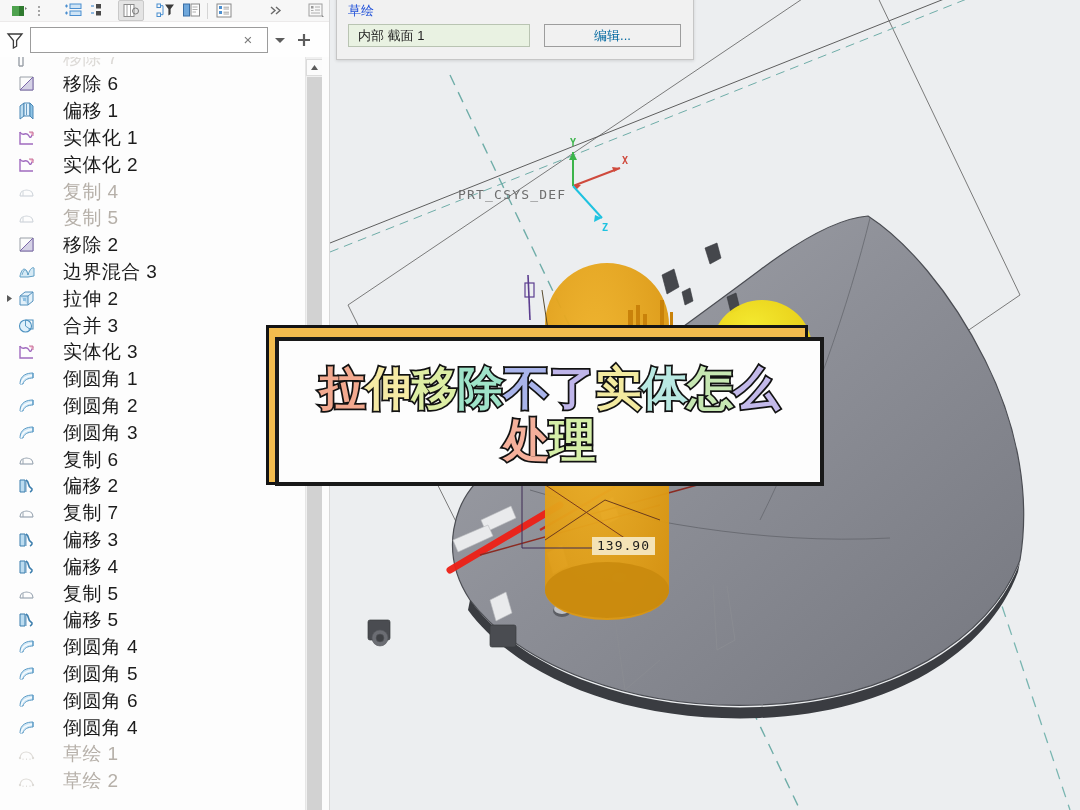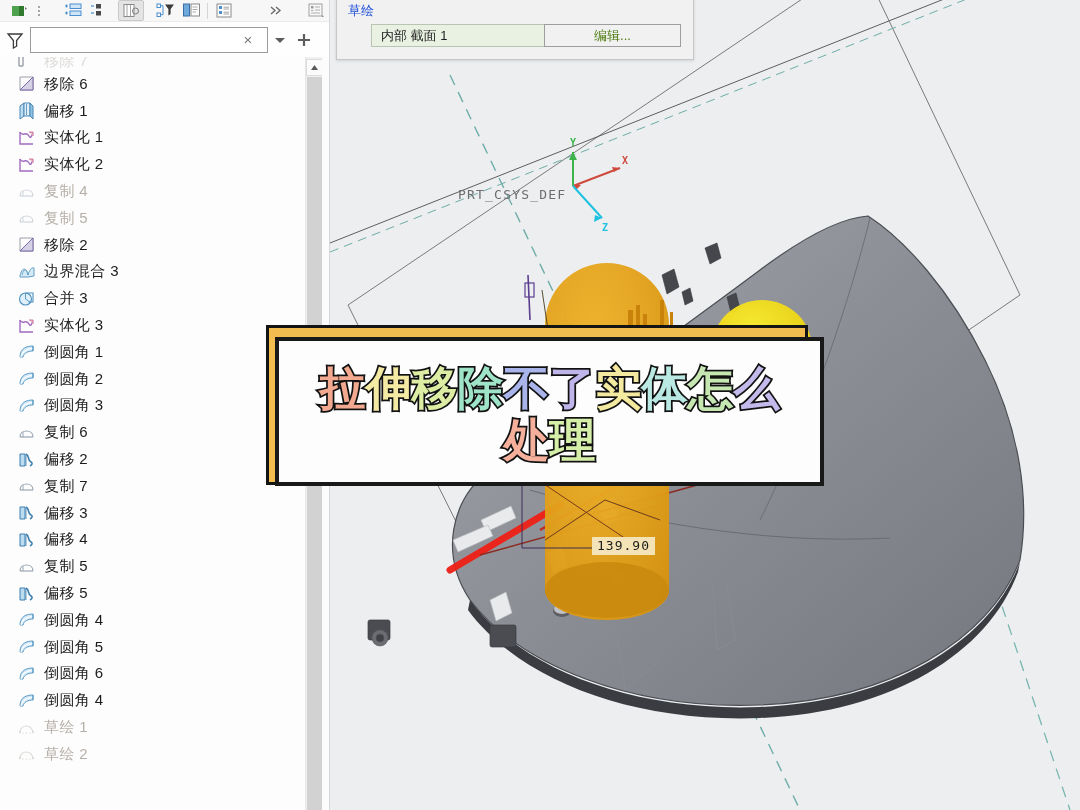--- a/index.html
+++ b/index.html
@@ -88,21 +88,21 @@
   .expand-arrow {
     width: 14px; height: 14px; margin-left: -12px; margin-right: 0px;
     display: flex; align-items: center; justify-content: center;
   }
   .expand-spacer { width: 14px; margin-left: -12px; }
   .tree-icon {
     width: 22px; height: 20px; margin-right: 6px;
     display: flex; align-items: center; justify-content: center;
     flex: 0 0 auto;
   }
-  .tree-label { font-size: 15px; letter-spacing: .4px; }
+  .tree-label { font-size: 19px; letter-spacing: .4px; margin-left: 19px; }
 
   
   #tree-scrollbar {
     position: absolute; left: 305px; top: 57px; width: 17px; height: 753px;
     background: #f0f0f0; border-left: 1px solid #e6e6e6;
   }
   #tree-scroll-up {
     position: absolute; left: 0; top: 2px; width: 17px; height: 17px;
     background: #fbfbfb; border: 1px solid #dcdcdc;
     display: flex; align-items: center; justify-content: center;
@@ -135,28 +135,28 @@
   }
   #dialog-label {
     position: absolute; left: 11px; top: 14px;
     font-size: 13px; color: #1d4ed8;
   }
   #section-field {
     position: absolute; left: 11px; top: 36px;
     width: 182px; height: 23px;
     background: #e9f2e2; border: 1px solid #b9c4b2;
     display: flex; align-items: center; padding-left: 9px;
-    font-size: 13px; color: #1e1e1e; margin-left: 23px;
+    font-size: 13px; color: #1e1e1e;
   }
   #edit-button {
     position: absolute; left: 207px; top: 36px;
     width: 137px; height: 23px;
     background: #f1f1f1; border: 1px solid #9d9d9d;
     display: flex; align-items: center; justify-content: center;
-    font-size: 13px; color: #4d7c0f;
+    font-size: 13px; color: #0369a1;
   }
 
   
   #caption-shadow {
     position: absolute; left: 266px; top: 325px;
     width: 542px; height: 160px;
     background: #f3bc4e;
     border: 3px solid #141414;
   }
   #caption-box {
@@ -403,20 +403,36 @@
           </div>
           <div class="tree-row">
             <span class="expand-spacer"></span>
             <span class="tree-icon" style="">
               <svg width="20" height="18" viewBox="0 0 20 18">
         <path d="M3 13 C 5 4, 9 4, 11 12 C 13 5, 16 4, 17 5 L17 13 C 15 13, 13 14, 11 14 L3 14 Z" fill="#d6eaf5" stroke="#5f9ec4" stroke-width="1"></path>
         <path d="M5 12 C 7 5, 10 5, 11 12" fill="none" stroke="#5f9ec4" stroke-width=".8"></path>
       </svg>
             </span>
             <span class="tree-label">边界混合 3</span>
+          </div>
+          <div class="tree-row">
+            <span class="expand-arrow">
+         <svg width="9" height="9" viewBox="0 0 9 9">
+                <path d="M2 1 L7 4.5 L2 8 Z" fill="#5a5a5a"></path>
+              </svg>
+       </span>
+            <span class="tree-icon" style="">
+              <svg width="20" height="18" viewBox="0 0 20 18">
+        <path d="M3 6 L8 2 L16 2 L16 11 L11 15 L3 15 Z" fill="#e3f1fa" stroke="#5390bc" stroke-width="1"></path>
+        <path d="M3 6 L11 6 L11 15" fill="#bedcf0" stroke="#5390bc" stroke-width="1"></path>
+        <path d="M11 6 L16 2" stroke="#5390bc" stroke-width="1"></path>
+        <path d="M6 8 L9 8 L9 11 L6 11 Z" fill="#8ec0e2"></path>
+      </svg>
+            </span>
+            <span class="tree-label">拉伸 2</span>
           </div>
           <div class="tree-row">
             <span class="expand-spacer"></span>
             <span class="tree-icon" style="">
               <svg width="20" height="18" viewBox="0 0 20 18">
         <circle cx="8.5" cy="9" r="6" fill="#dff0fb" stroke="#4e92c0" stroke-width="1.1"></circle>
         <path d="M8.5 3 L16 3 L16 12 L11.5 12" fill="none" stroke="#4e92c0" stroke-width="1.1"></path>
         <path d="M8.5 3 L8.5 9 L13.7 12.6" fill="none" stroke="#4e92c0" stroke-width=".9"></path>
       </svg>
             </span>

